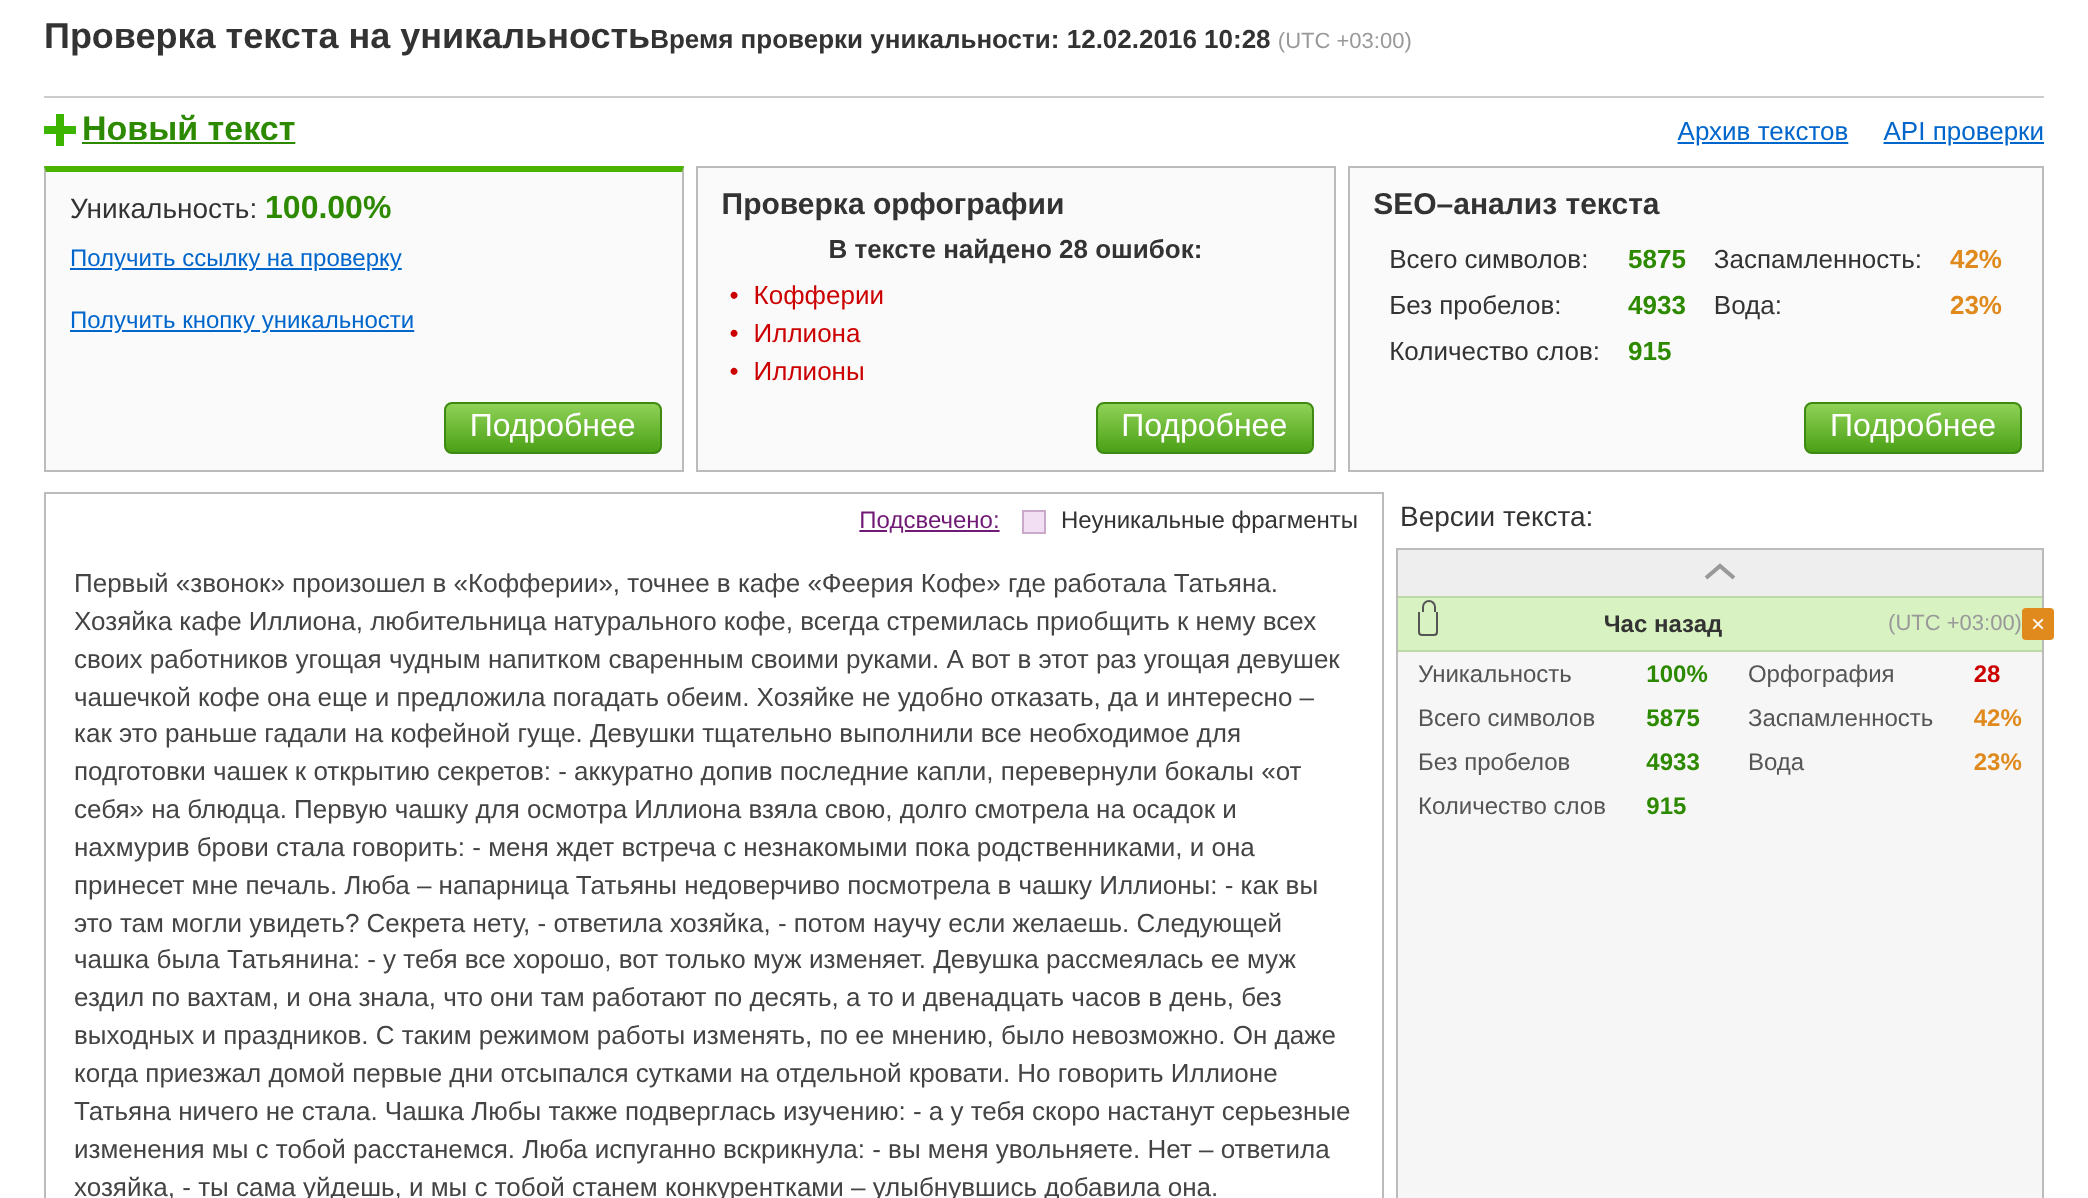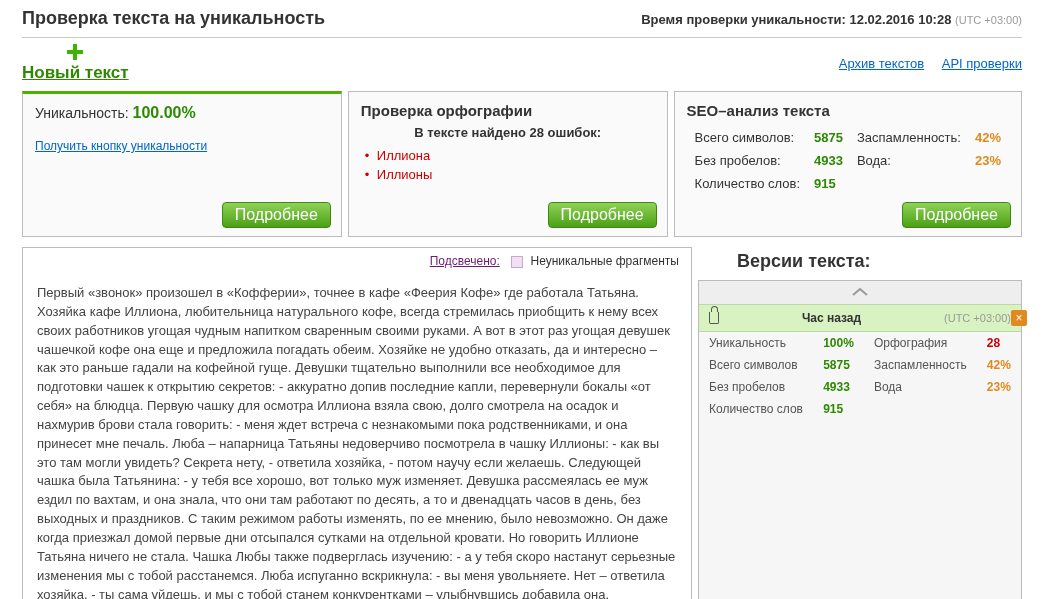--- a/index.html
+++ b/index.html
@@ -1,23 +1,23 @@
 <!DOCTYPE html>
 <html><head>
 <meta charset="utf-8">
 <style>
 * { box-sizing: border-box; margin: 0; padding: 0; }
 body { font-family: Arial, sans-serif; font-size: 13px; color: #333; background: #fff; }
 .wrap { width: 1044px; padding: 8px 22px 0 22px; }
-.header-row { display: flex; justify-content: space-between; align-items: baseline; border-bottom: 1px solid #ccc; padding-bottom: 8px; margin-bottom: 6px; }
+.header-row { display: flex; align-items: baseline; border-bottom: 1px solid #ccc; padding-bottom: 19px; margin-bottom: 6px; }
 .header-row h1 { font-size: 18px; font-weight: bold; color: #333; }
 .header-right { font-size: 13px; color: #333; }
 .tz { color: #999; font-size: 11px; }
 .links-row { display: flex; justify-content: space-between; align-items: center; margin-bottom: 8px; }
-.new-text { display: flex; align-items: center; gap: 3px; color: #2d8a00; font-weight: bold; font-size: 17px; text-decoration: underline; cursor: pointer; flex-direction: column; }
+.new-text { display: flex; align-items: center; gap: 3px; color: #2d8a00; font-weight: bold; font-size: 17px; text-decoration: underline; cursor: pointer; }
 .plus-ic { width: 16px; height: 16px; position: relative; display: inline-block; }
 .plus-ic::before, .plus-ic::after { content: ""; position: absolute; background: #3cb400; }
 .plus-ic::before { left: 6px; top: 0; width: 4px; height: 16px; }
 .plus-ic::after { top: 6px; left: 0; width: 16px; height: 4px; }
 .nav-links a { color: #0066cc; text-decoration: underline; margin-left: 14px; font-size: 13px; cursor: pointer; }
 .cards-row { display: flex; gap: 6px; margin-bottom: 10px; }
 .card { flex: 1; position: relative; border: 1px solid #bbb; background: #fafafa; padding: 10px 12px 40px 12px; min-height: 130px; }
 .card.active-top { border-top: 3px solid #4bb300; }
 .card h2 { font-size: 15px; font-weight: bold; color: #333; margin-bottom: 6px; }
 .uniq-line { font-size: 14px; color: #333; }
@@ -31,21 +31,21 @@
 .seo-table .val-g { color: #2d8a00; font-weight: bold; }
 .seo-table .val-o { color: #e08a1e; font-weight: bold; }
 .content-row { display: flex; gap: 6px; }
 .main-text { width: 670px; border: 1px solid #bbb; background: #fff; }
 .legend-bar { text-align: right; padding: 6px 12px; font-size: 12px; }
 .legend-bar a { color: #701a75; text-decoration: underline; cursor: pointer; }
 .legend-sw { display: inline-block; width: 12px; height: 12px; background: #f3dff3; border: 1px solid #c9a9c9; vertical-align: middle; margin: 0 4px 0 8px; }
 .text-body { padding: 10px 14px; font-size: 13px; color: #444; line-height: 1.45; height: 330px; overflow: hidden; }
 .text-body p { margin-bottom: 10px; }
 .side { width: 324px; }
-.side-title { font-weight: bold; font-size: 18px; padding: 4px 2px 8px; margin-left: 37px; }
+.side-title { font-weight: normal; font-size: 14px; padding: 4px 2px 8px; }
 .side-panel { border: 1px solid #bbb; background: #f6f6f6; }
 .nav-arrow { text-align: center; padding: 4px; color: #999; cursor: pointer; background: #eee; }
 .ver-head { background: #d8f2c2; border-top: 1px solid #bcd9a5; border-bottom: 1px solid #bcd9a5; padding: 6px 10px; font-size: 12px; display: flex; align-items: center; gap: 22px; position: relative; justify-content: space-between; }
 .lock-ic { width: 10px; height: 12px; border: 1.5px solid #555; border-top: none; border-radius: 0 0 2px 2px; position: relative; display: inline-block; }
 .lock-ic::before { content: ""; position: absolute; top: -6px; left: 1px; width: 5px; height: 5px; border: 1.5px solid #555; border-bottom: none; border-radius: 5px 5px 0 0; }
 .ver-head b { color: #333; }
 .close-x { position: absolute; right: -6px; top: 50%; transform: translateY(-50%); width: 16px; height: 16px; background: #e08a1e; color: #fff; font-size: 12px; border-radius: 2px; text-align: center; line-height: 16px; cursor: pointer; }
 .ver-table { width: 100%; border-collapse: collapse; }
 .ver-table td { padding: 4px 10px; font-size: 12px; }
 .ver-table .lab { color: #555; }
@@ -76,27 +76,29 @@
       <a>API проверки</a>
     </div>
   </div>
 
   <div class="cards-row">
     <div class="card active-top">
       <div class="uniq-line">
         <span>Уникальность:</span>
         <span class="uniq-val">100.00%</span>
       </div>
+      <a class="card-link">Получить ссылку на проверку</a>
       <a class="card-link" style="margin-top:17px">Получить кнопку уникальности</a>
       <button class="more-btn">Подробнее</button>
     </div>
 
     <div class="card">
       <h2>Проверка орфографии</h2>
       <div class="spell-sub">В тексте найдено 28 ошибок:</div>
+      <div class="spell-item">Кофферии</div>
       <div class="spell-item">Иллиона</div>
       <div class="spell-item">Иллионы</div>
       <button class="more-btn">Подробнее</button>
     </div>
 
     <div class="card">
       <h2>SEO–анализ текста</h2>
       <table class="seo-table">
         <tbody>
             <tr>

